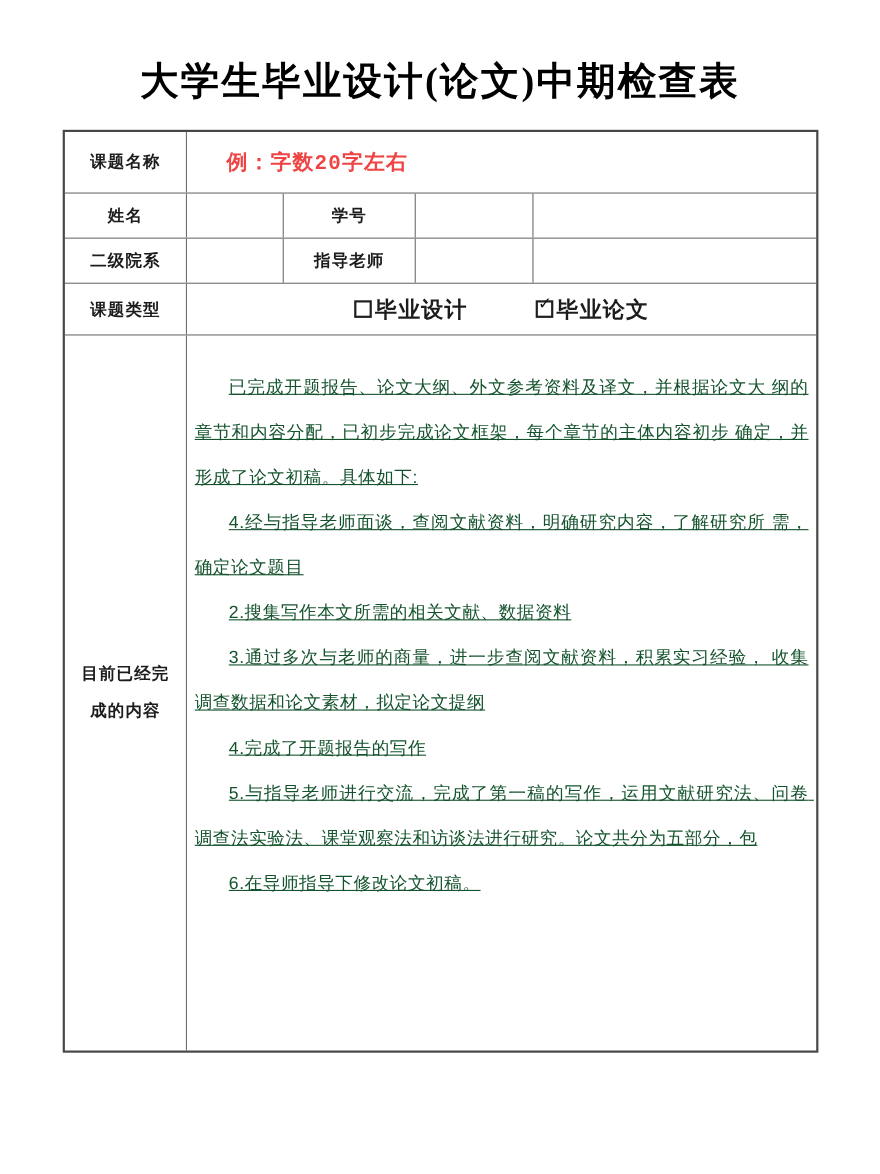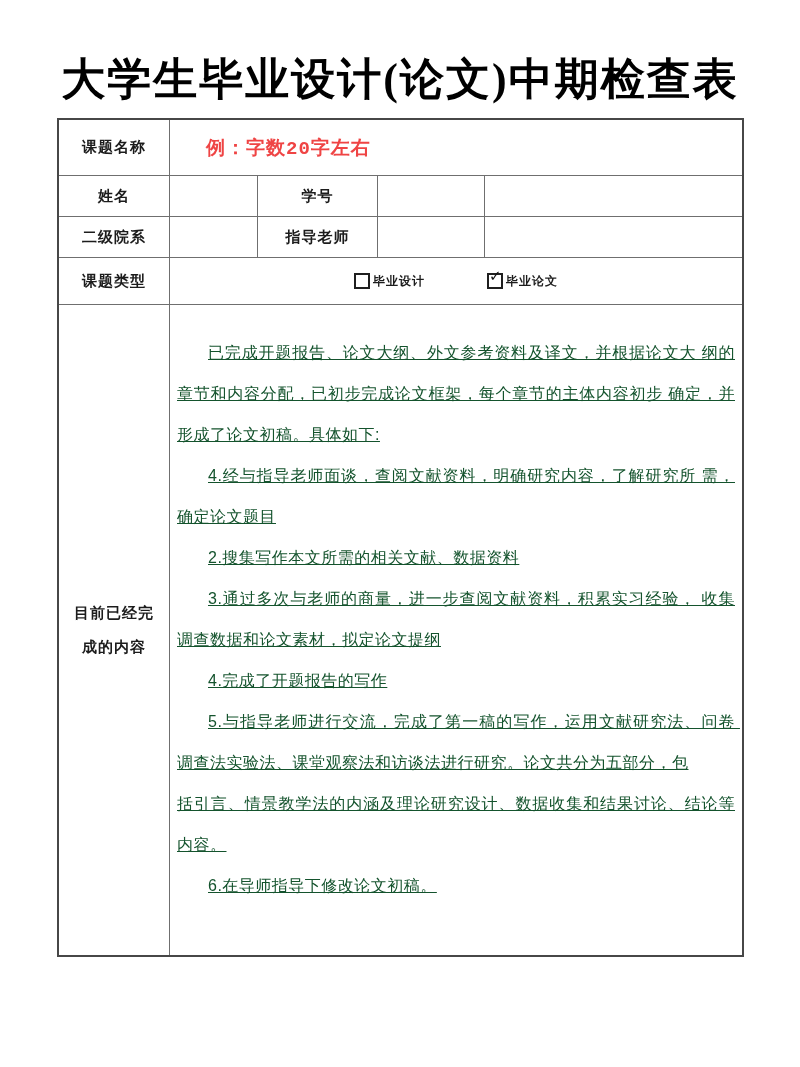--- a/index.html
+++ b/index.html
@@ -4,21 +4,21 @@
 <style>
   html,body{margin:0;padding:0;}
   body{
     width:800px;height:1067px;background:#ffffff;position:relative;
     font-family:"Liberation Sans","DejaVu Sans",sans-serif;color:#1c1c1c;
     overflow:hidden;
   }
   .doc-title{
     position:absolute;top:50px;left:0;width:800px;text-align:center;
     font-family:"Liberation Serif","DejaVu Serif",serif;
-    font-size:44px;font-weight:bold;letter-spacing:2px;color:#000;
+    font-size:35px;font-weight:bold;letter-spacing:2px;color:#000;
   }
   .form-table{
     position:absolute;left:57px;top:118px;width:687px;box-sizing:border-box;
     border:2px solid #474747;background:#fff;
   }
   .row{display:flex;border-bottom:1px solid #6f6f6f;box-sizing:border-box;}
   .row.last{border-bottom:none;}
   .cell{
     box-sizing:border-box;border-right:1px solid #6f6f6f;
     display:flex;align-items:center;justify-content:center;
@@ -44,21 +44,21 @@
   .type-options{display:flex;align-items:center;justify-content:center;gap:62px;}
   .option{display:inline-flex;align-items:center;gap:3px;}
   .checkbox{
     width:12px;height:12px;border:2px solid #1f1f1f;display:inline-block;
     position:relative;background:#fff;flex:0 0 auto;
   }
   .checkmark{
     position:absolute;left:0px;top:-6px;font-size:15px;font-weight:bold;
     color:#111;line-height:1;font-family:"DejaVu Sans",sans-serif;
   }
-  .opt-label{font-size:12px;font-weight:bold;letter-spacing:1px;}
+  .opt-label{font-size:20px;font-weight:bold;letter-spacing:1px;}
   .progress-label{
     line-height:2.3;padding:0 9px;font-size:15px;
   }
   .progress-content{
     display:block;padding:27px 7px 0 7px;
   }
   .para{
     margin:0;font-size:16px;line-height:41px;font-weight:500;
     text-align:justify;white-space:pre-wrap;word-break:break-all;
     letter-spacing:0.5px;color:#14532d;text-decoration:underline;
@@ -113,18 +113,17 @@
 
   <div class="row h-r5 last">
     <div class="cell label-cell w-label progress-label">目前已经完成的内容</div>
     <div class="cell w-content lastc progress-content">
         <p class="para indent">已完成开题报告、论文大纲、外文参考资料及译文，并根据论文大 纲的章节和内容分配，已初步完成论文框架，每个章节的主体内容初步 确定，并形成了论文初稿。具体如下:</p>
         <p class="para indent">4.经与指导老师面谈，查阅文献资料，明确研究内容，了解研究所 需，确定论文题目</p>
         <p class="para indent">2.搜集写作本文所需的相关文献、数据资料</p>
         <p class="para indent">3.通过多次与老师的商量，进一步查阅文献资料，积累实习经验， 收集调查数据和论文素材，拟定论文提纲</p>
         <p class="para indent">4.完成了开题报告的写作</p>
         <p class="para indent">5.与指导老师进行交流，完成了第一稿的写作，运用文献研究法、问卷 调查法实验法、课堂观察法和访谈法进行研究。论文共分为五部分，包</p>
-        <p class="para">括引言、情景教学法的内涵及理论研究设计、数据收集和结果讨论、结论等内容。</p>
         <p class="para indent">6.在导师指导下修改论文初稿。</p>
       </div>
   </div>
 
 </div>
 
 </body></html>

